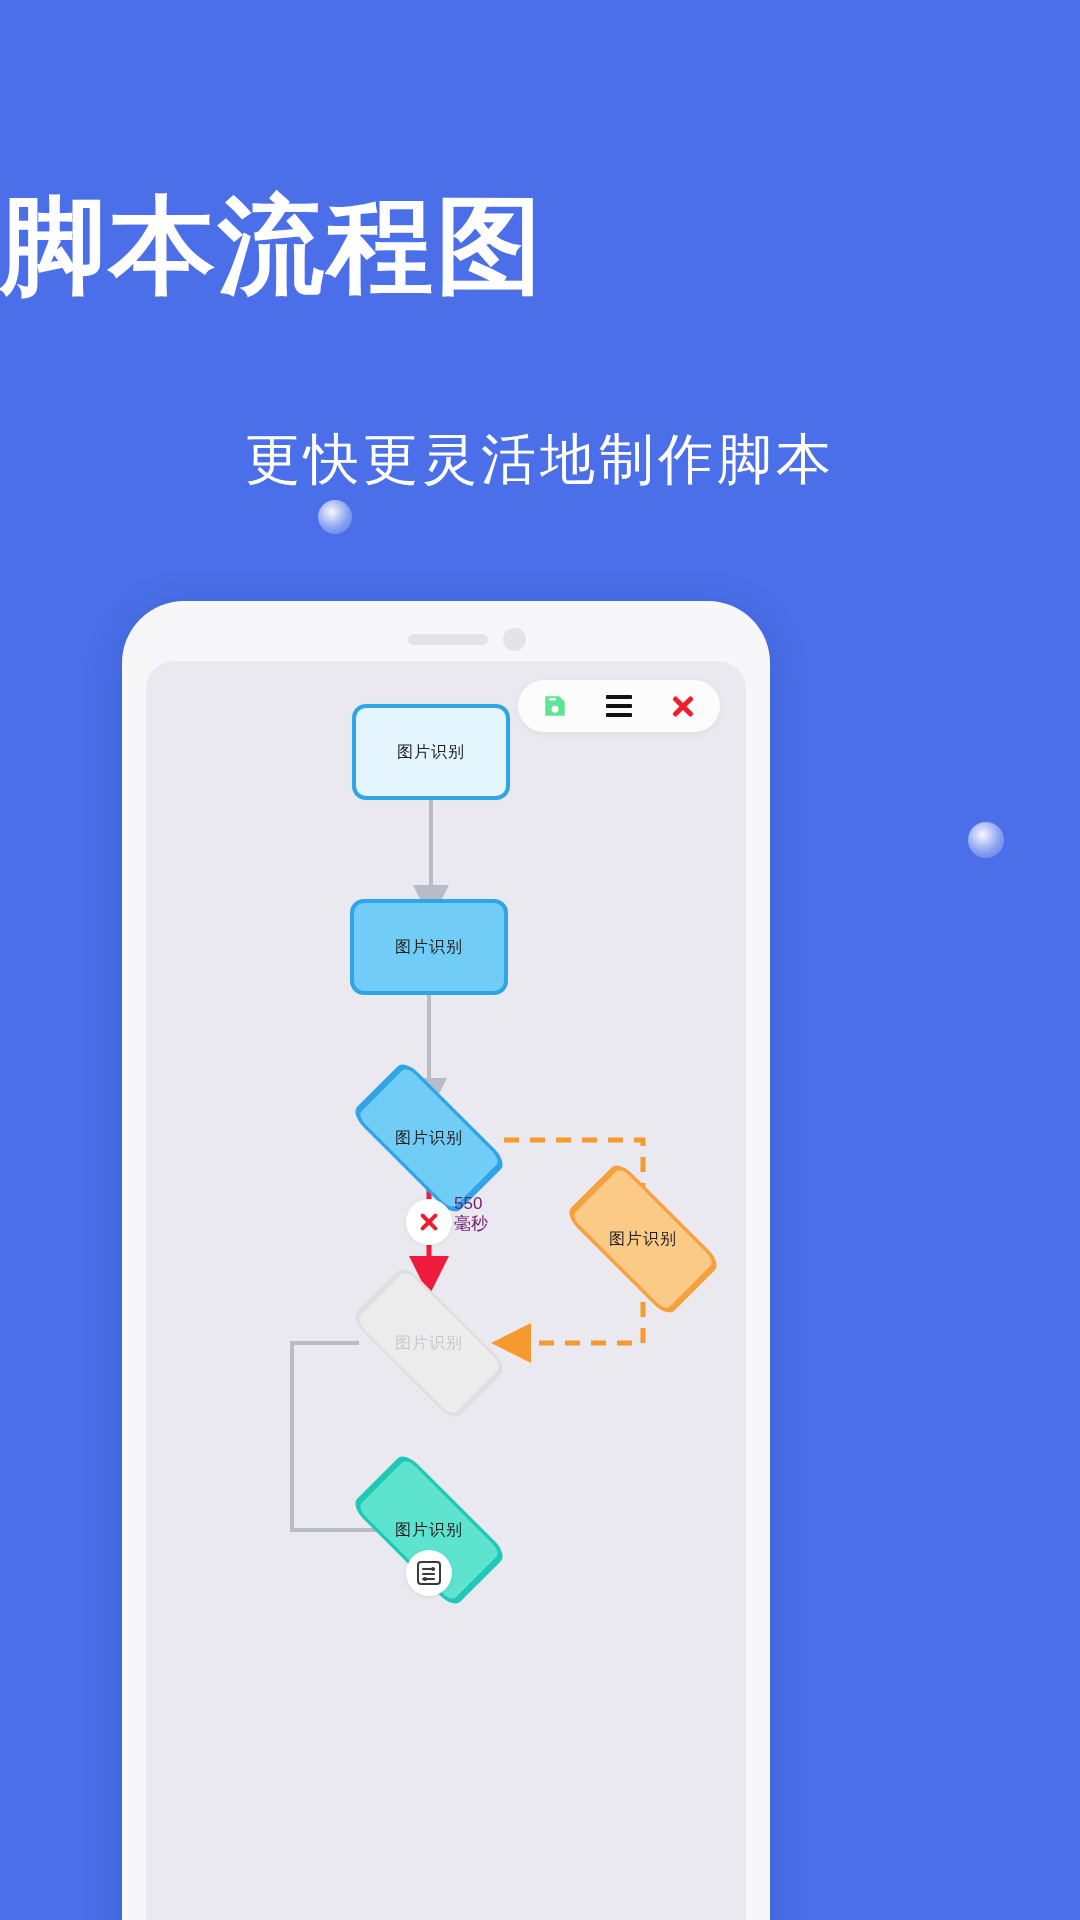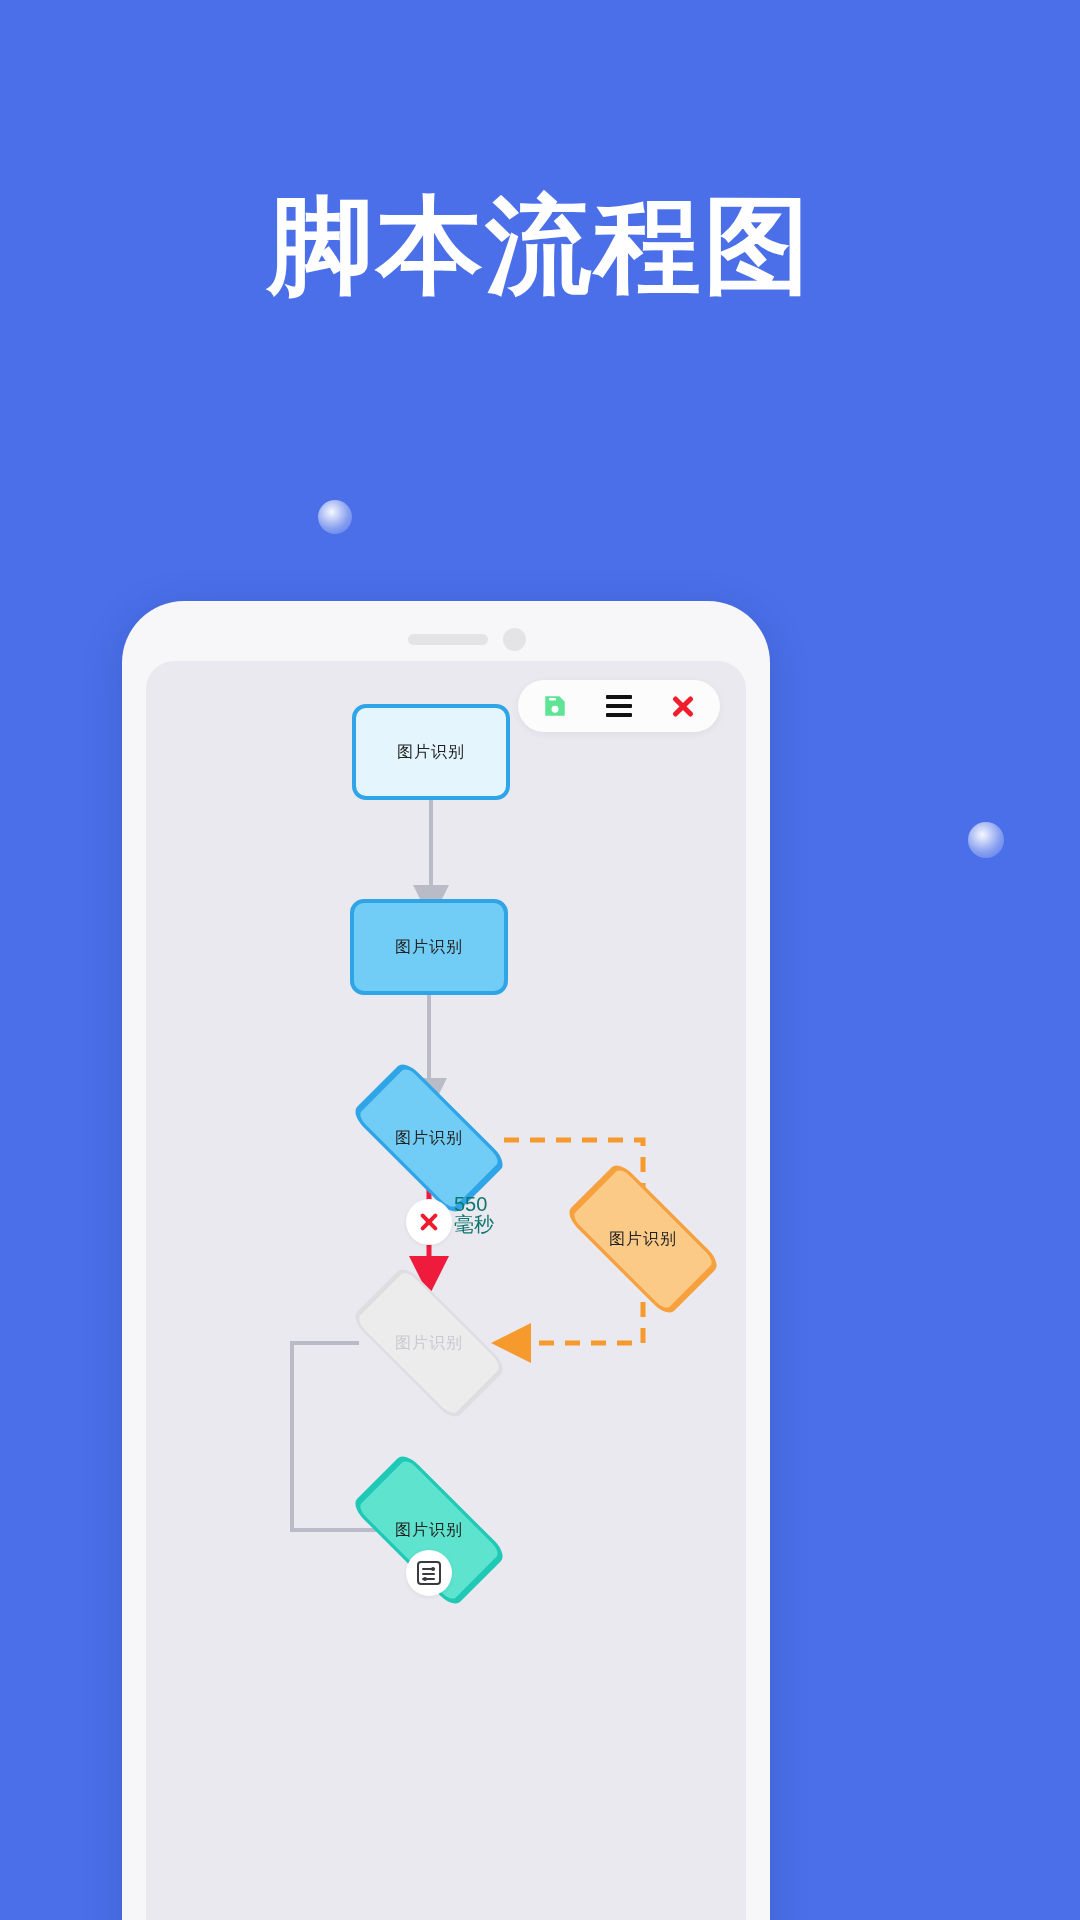--- a/index.html
+++ b/index.html
@@ -28,21 +28,20 @@
   }
   .deco-dot.d1 { left: 318px; top: 500px; width: 34px; height: 34px; }
   .deco-dot.d2 { left: 968px; top: 822px; width: 36px; height: 36px; }
 
   
   .headline {
     position: absolute;
     left: 0;
     top: 192px;
     width: 1080px;
-    text-align: center;
     color: #ffffff;
     font-size: 106px;
     line-height: 1.0;
     font-weight: 700;
     letter-spacing: 3px;
     white-space: nowrap;
   }
   .subhead {
     position: absolute;
     left: 0;
@@ -224,22 +223,22 @@
     left: 0; top: 9px;
     width: 22px; height: 4px;
     border-radius: 2px;
     background: #ef1b2e;
   }
   .badge-x i:first-child { transform: rotate(45deg); }
   .badge-x i:last-child  { transform: rotate(-45deg); }
 
   .edge-label {
     position: absolute;
-    color: #0f766e;
-    font-size: 20px;
+    color: #701a75;
+    font-size: 17px;
     line-height: 20px;
     z-index: 5;
     white-space: nowrap;
   }
 
   .settings-glyph {
     width: 24px; height: 24px;
     border: 2.5px solid #3a3a3e;
     border-radius: 4px;
     position: relative;
@@ -266,20 +265,21 @@
 </style>
 </head>
 <body>
 
 <div id="stage">
 
   <div class="deco-dot d1"></div>
   <div class="deco-dot d2"></div>
 
   <div class="headline">脚本流程图</div>
+  <div class="subhead">更快更灵活地制作脚本</div>
 
   <div class="phone">
     <div class="notch-speaker"></div>
     <div class="notch-camera"></div>
 
     <div class="phone-inner">
 
       <div class="canvas">
         <svg class="links" viewBox="0 0 600 1340" preserveAspectRatio="none">
           <defs>

